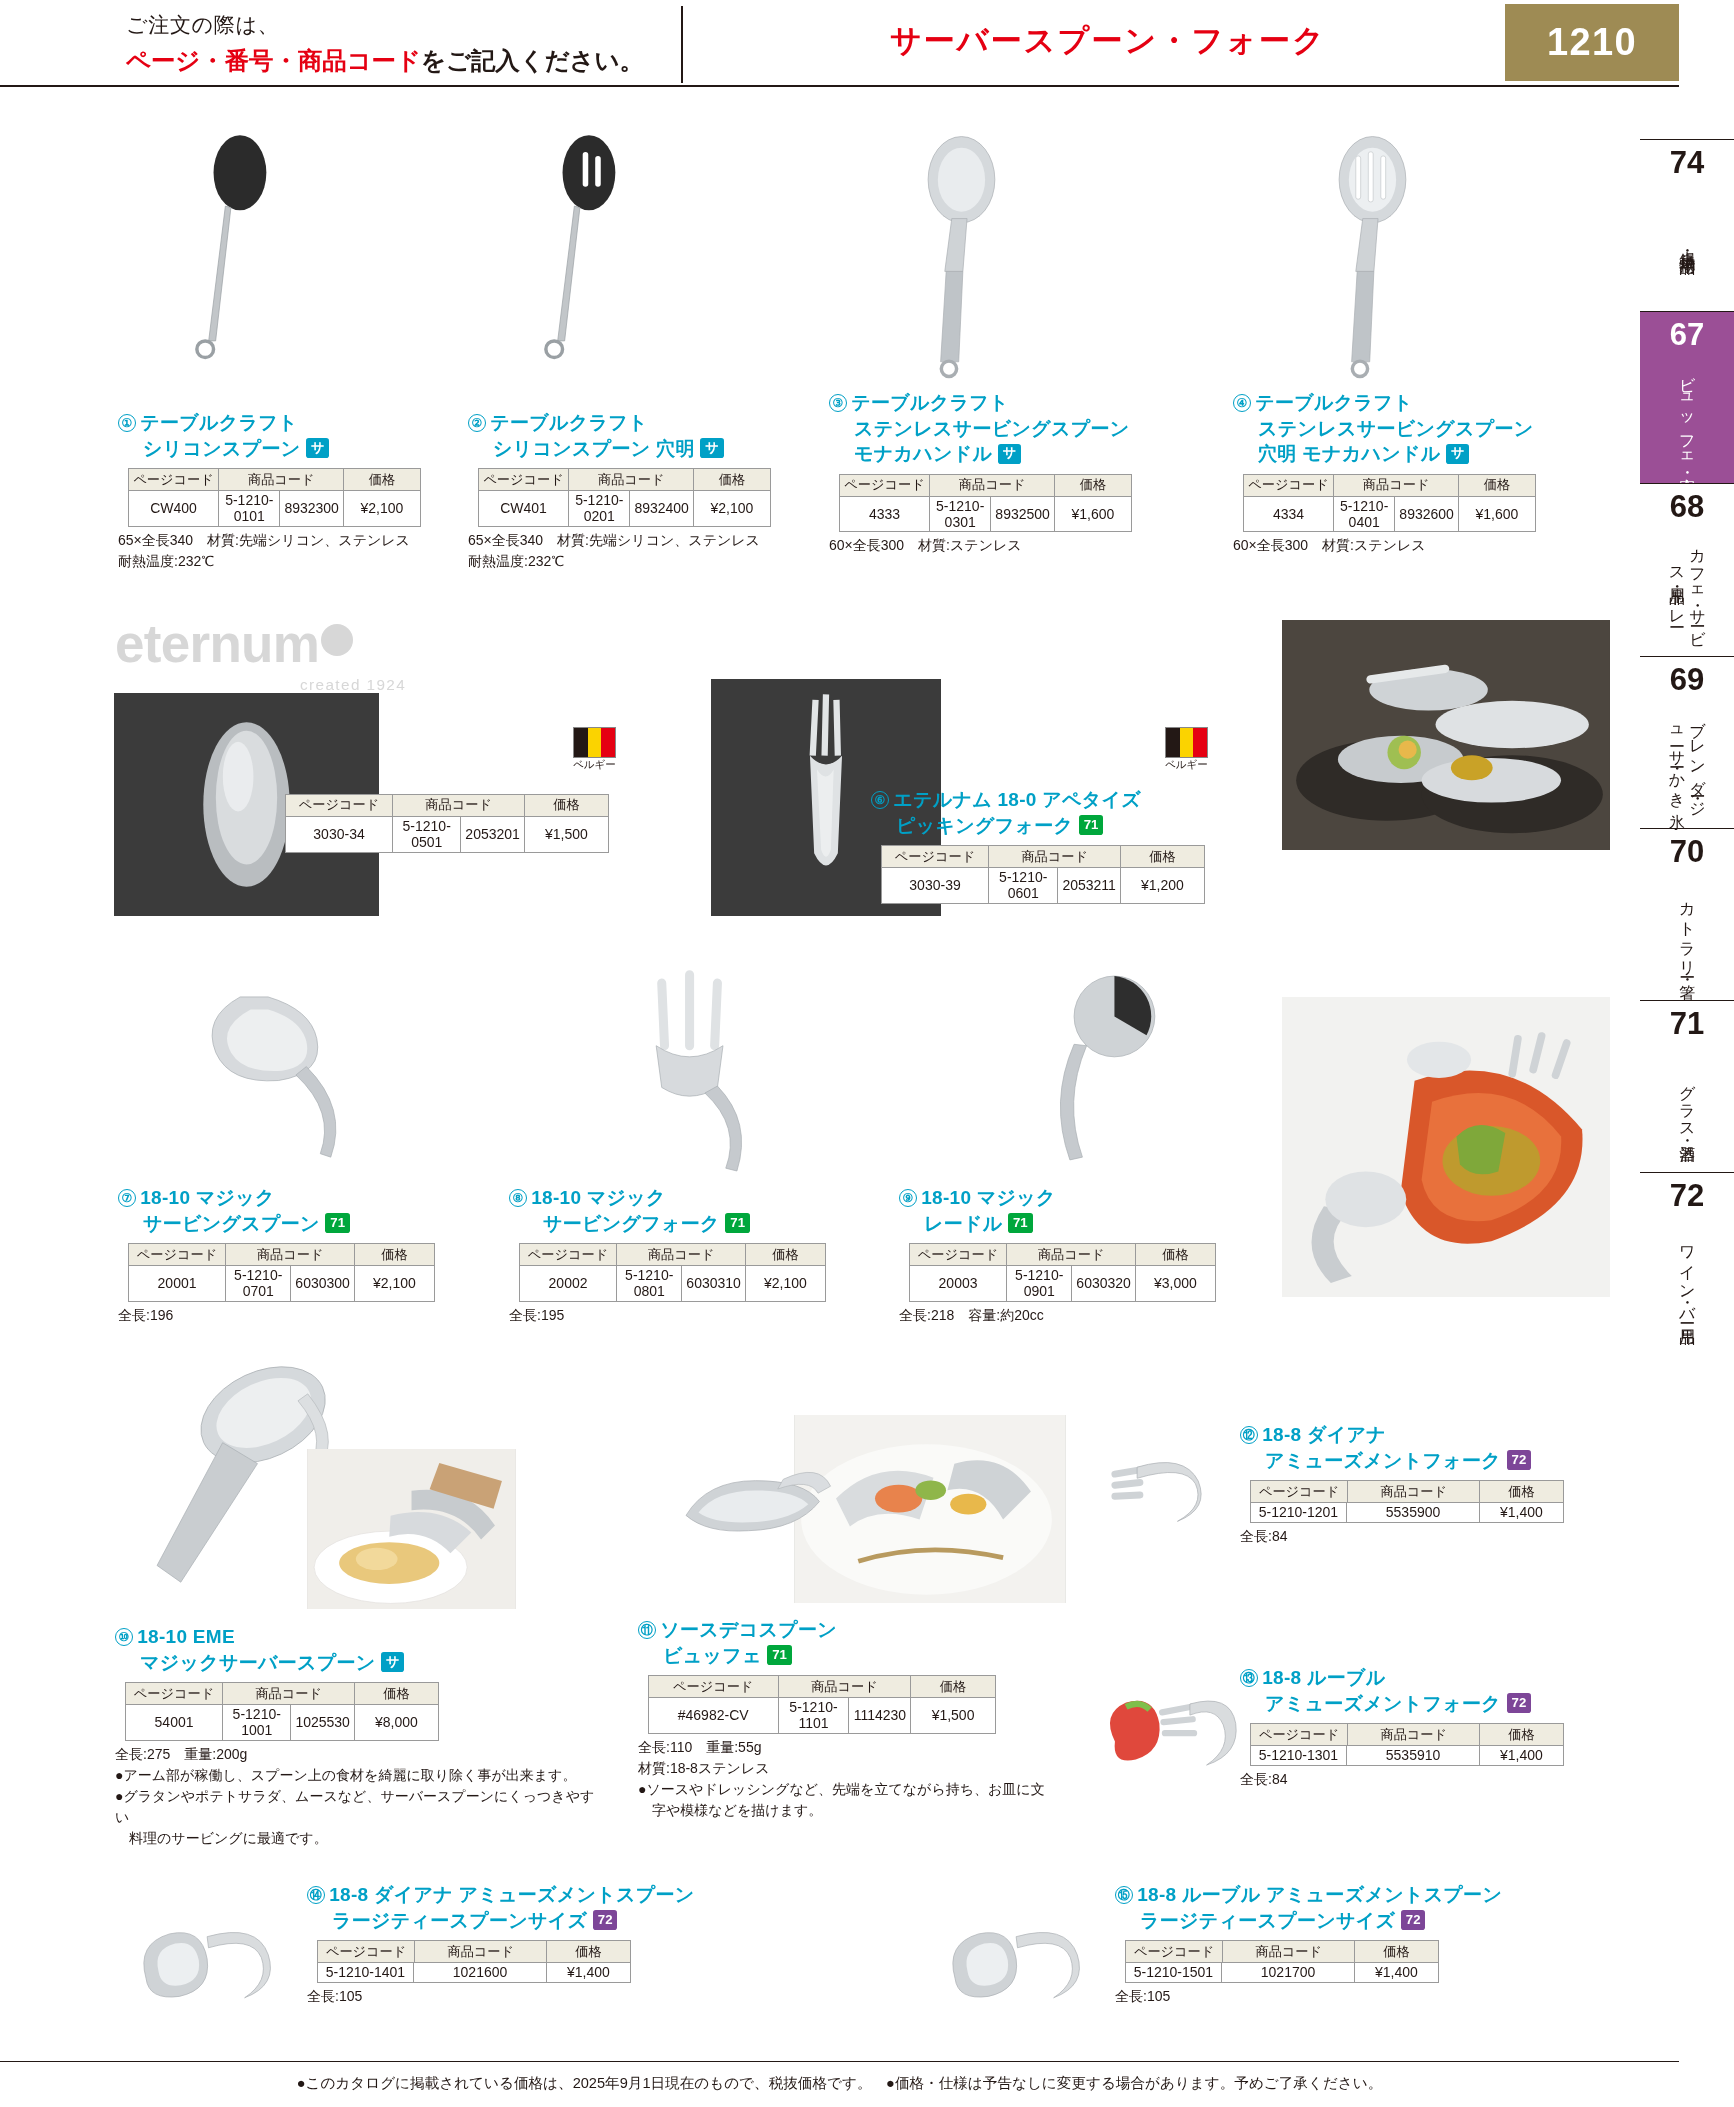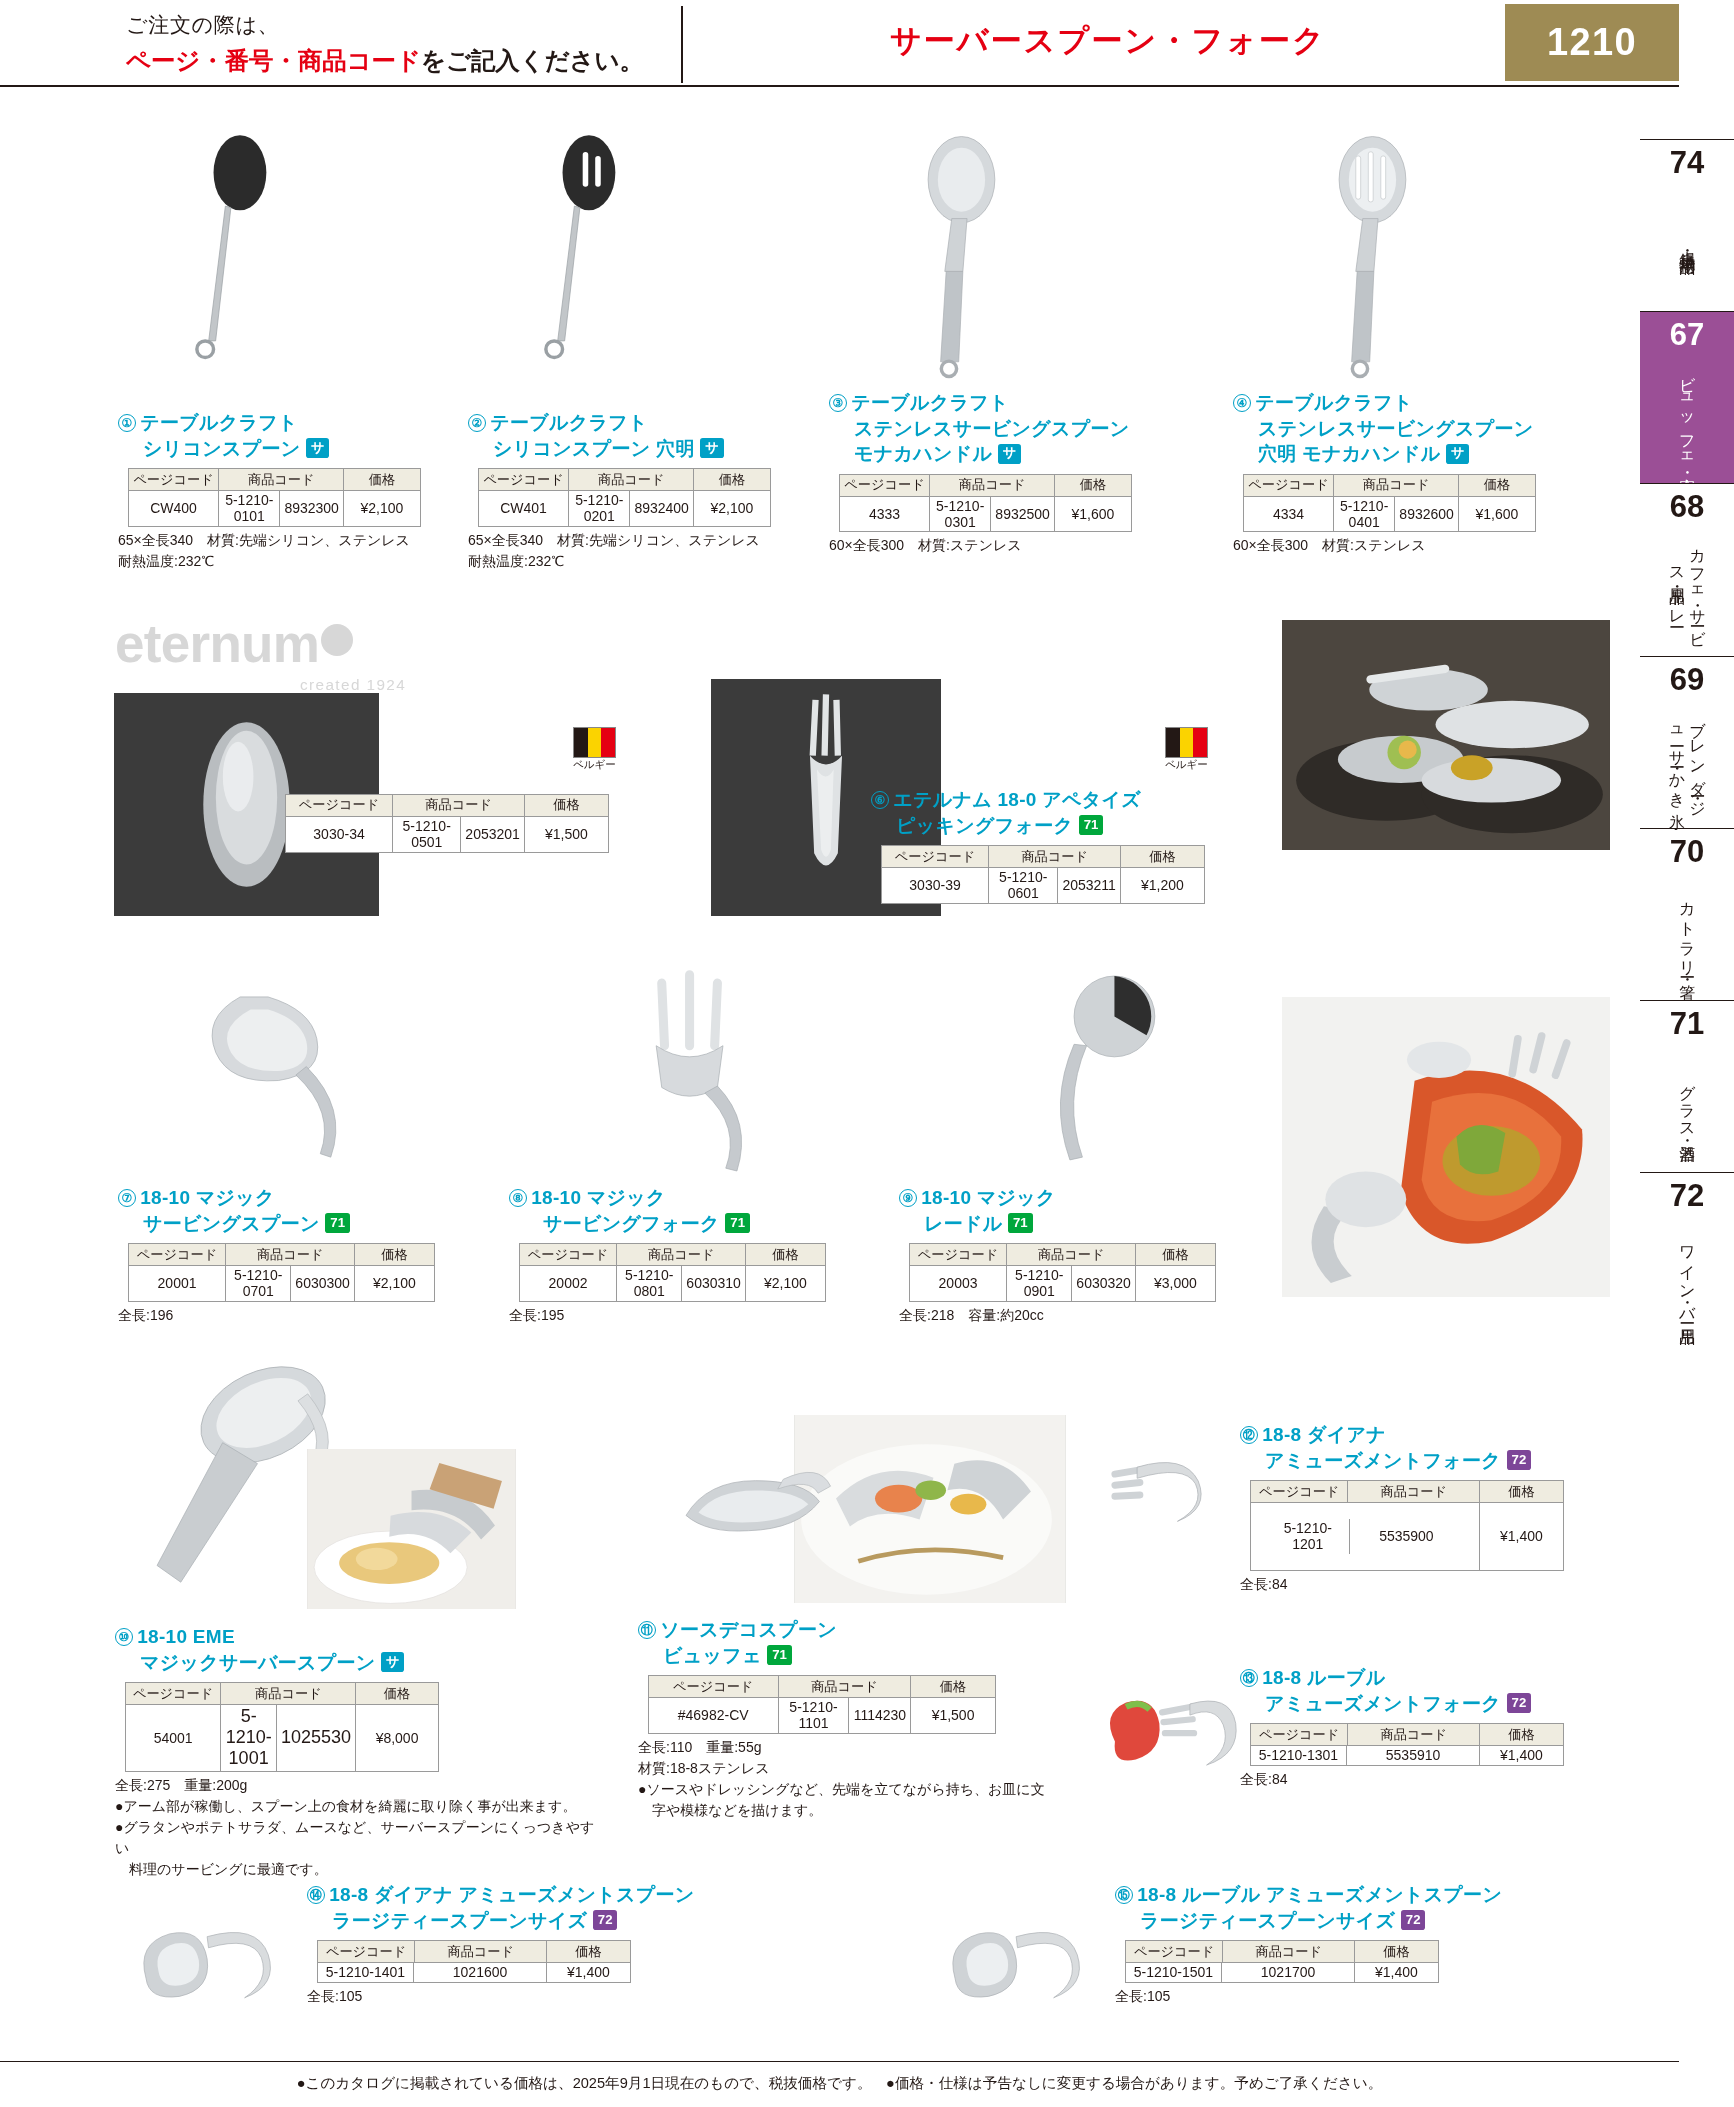--- a/index.html
+++ b/index.html
@@ -636,21 +636,21 @@
           <tr>
         <th style="width:98px">ページコード</th>
         <th style="width:132px">商品コード</th>
         <th style="width:84px">価格</th>
       </tr>
         </thead>
       <tbody>
           <tr>
         <td class="pc-page">54001</td>
         <td style="padding:0">
-              <table style="width:100%;border-collapse:collapse;font-size:18px">
+              <table style="width:100%;border-collapse:collapse;font-size:14px">
                 <tbody>
                   <tr>
           <td style="border:none;border-right:0.7px solid #9a9a9a;text-align:center" class="pc-code">5-1210-1001</td>
           <td style="border:none;text-align:center" class="pc-item">1025530</td>
         </tr>
                 </tbody>
               </table>
             </td>
         <td class="pc-price">¥8,000</td>
       </tr>
@@ -714,21 +714,21 @@
     <table class="ptable" style="width:314px; margin-top:7px; margin-left:9.8px;">
       <thead>
           <tr>
         <th style="width:98px">ページコード</th>
         <th style="width:132px">商品コード</th>
         <th style="width:84px">価格</th>
       </tr>
         </thead>
       <tbody>
           <tr>
-        <td style="padding:16px" colspan="2">
+        <td style="padding:0" colspan="2">
               <table style="width:100%;border-collapse:collapse;font-size:14px">
                 <tbody>
                   <tr>
           <td style="border:none;border-right:0.7px solid #9a9a9a;text-align:center;width:42%" class="pc-code">5-1210-1201</td>
           <td style="border:none;text-align:center" class="pc-item">5535900</td>
         </tr>
                 </tbody>
               </table>
             </td>
         <td class="pc-price">¥1,400</td>

